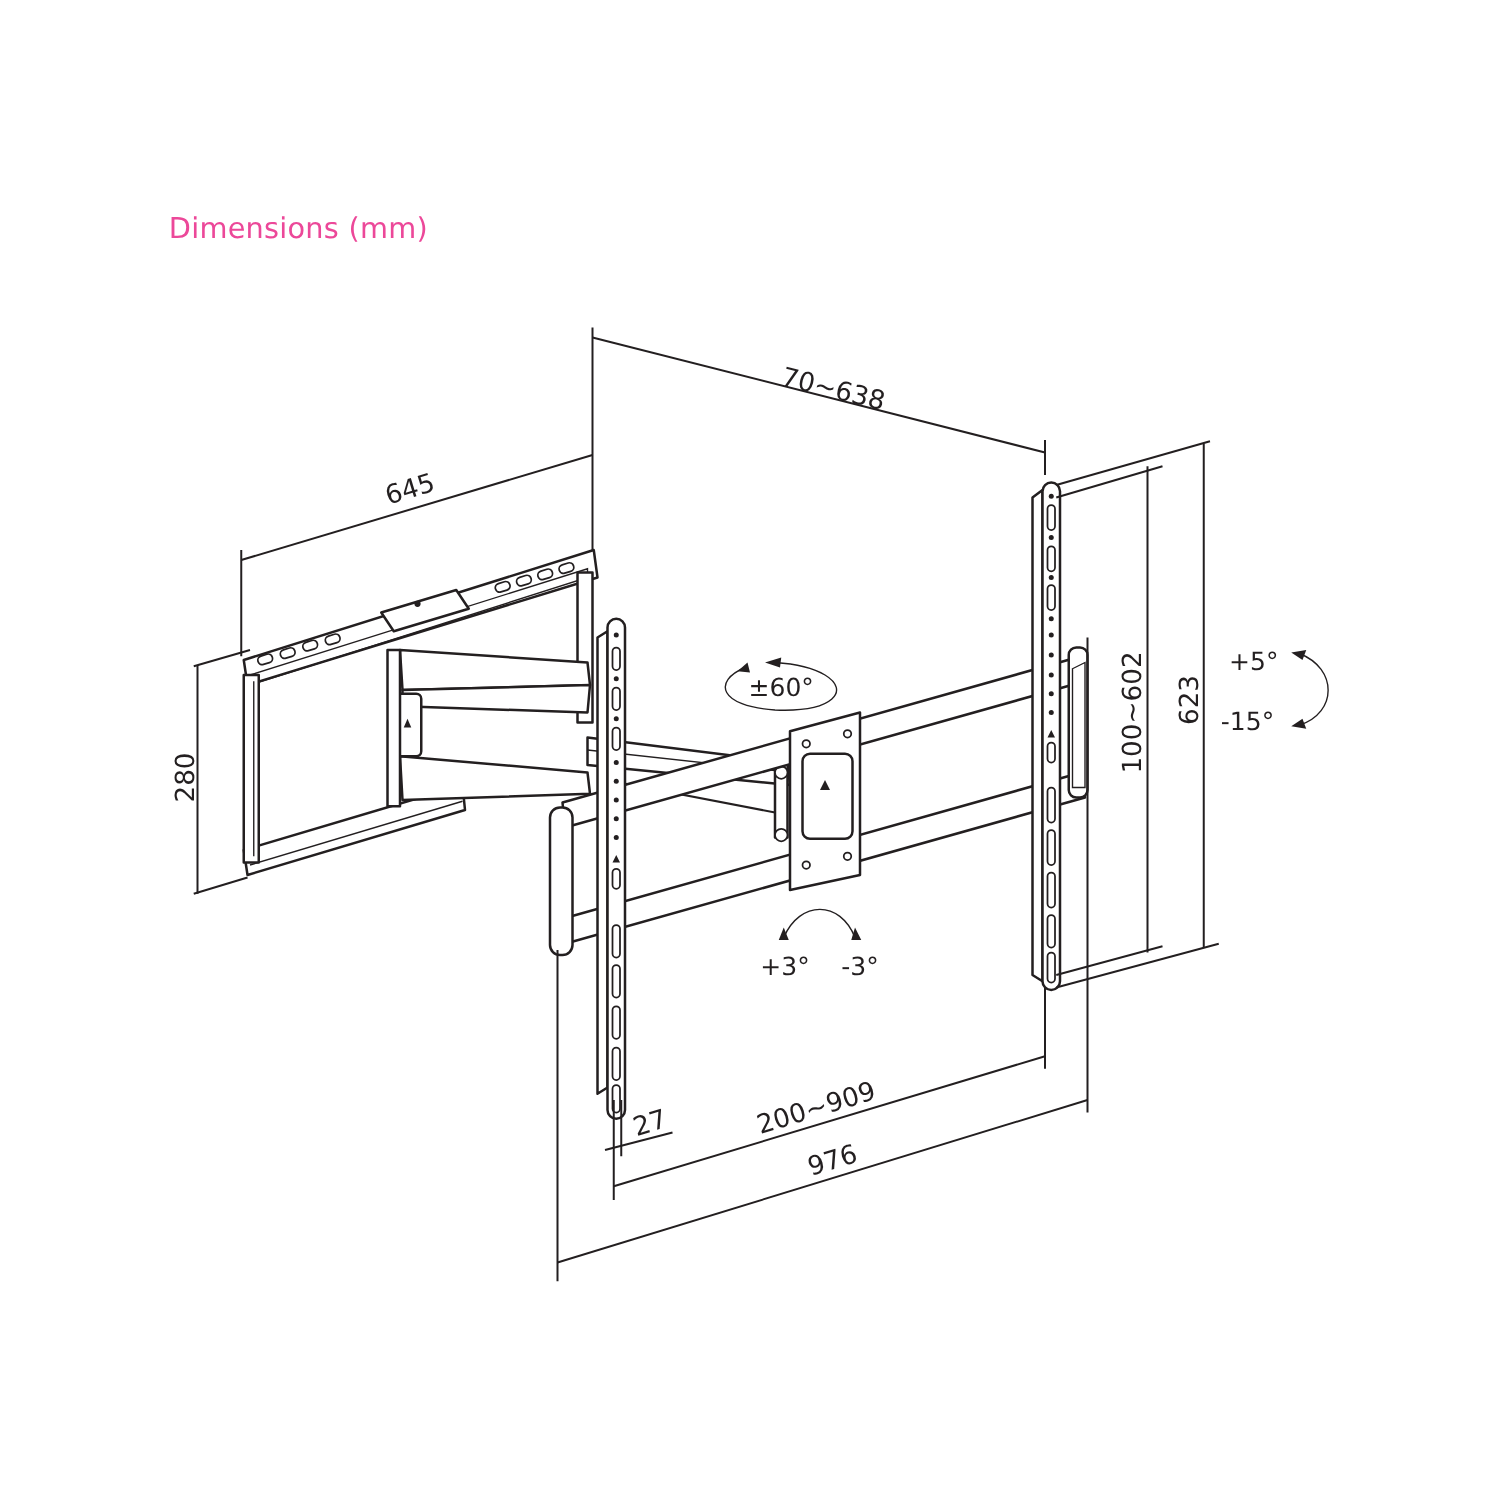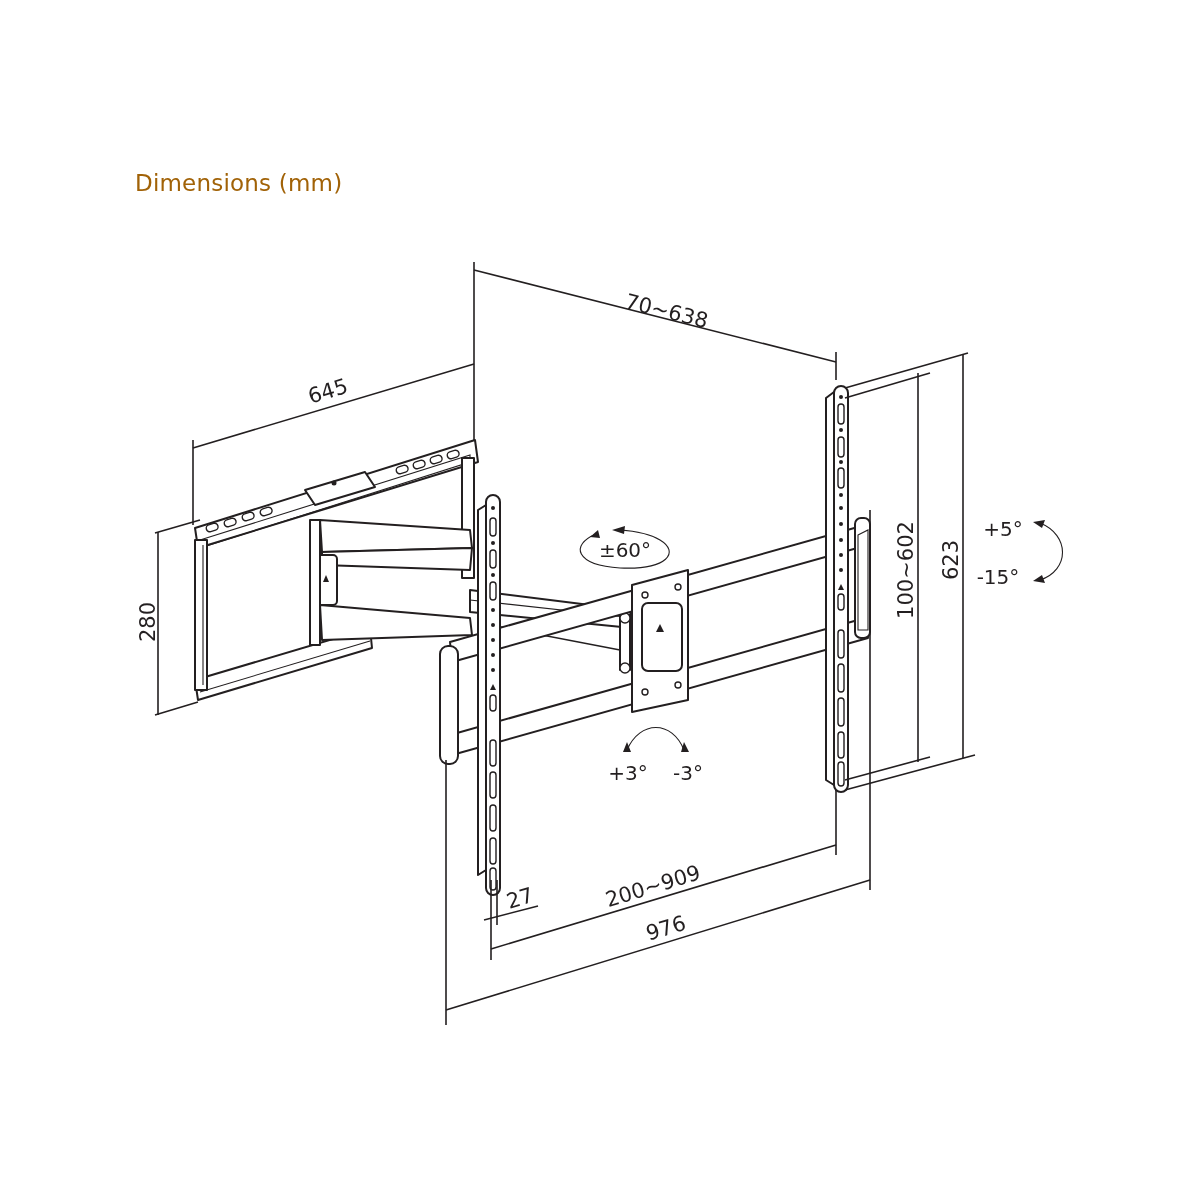--- a/index.html
+++ b/index.html
@@ -1,17 +1,17 @@
 <!DOCTYPE html>
 <html><head>
 <meta charset="utf-8">
 <style>
   html, body { margin:0; padding:0; background:#ffffff; }
   body { width:1200px; height:1200px; position:relative; overflow:hidden; font-family:"DejaVu Sans", sans-serif; }
-  .title { position:absolute; left:135px; top:170px; font-size:23px; color:#a16207; letter-spacing:0.2px; }
+  .title { position:absolute; left:135px; top:170px; font-size:23px; color:#ec4899; letter-spacing:0.2px; }
   svg { position:absolute; left:0; top:0; }
   .dim text, .angle text { font-family:"DejaVu Sans", sans-serif; fill:#231f20; }
   .ln { stroke:#231f20; stroke-width:1.6; fill:none; }
   .thin { stroke:#231f20; stroke-width:1.1; fill:none; }
   .part { stroke:#231f20; stroke-width:2; fill:#ffffff; stroke-linejoin:round; }
   .hole { stroke:#231f20; stroke-width:1.4; fill:#ffffff; }
   .dot { fill:#231f20; }
 </style>
 </head>
 <body>

